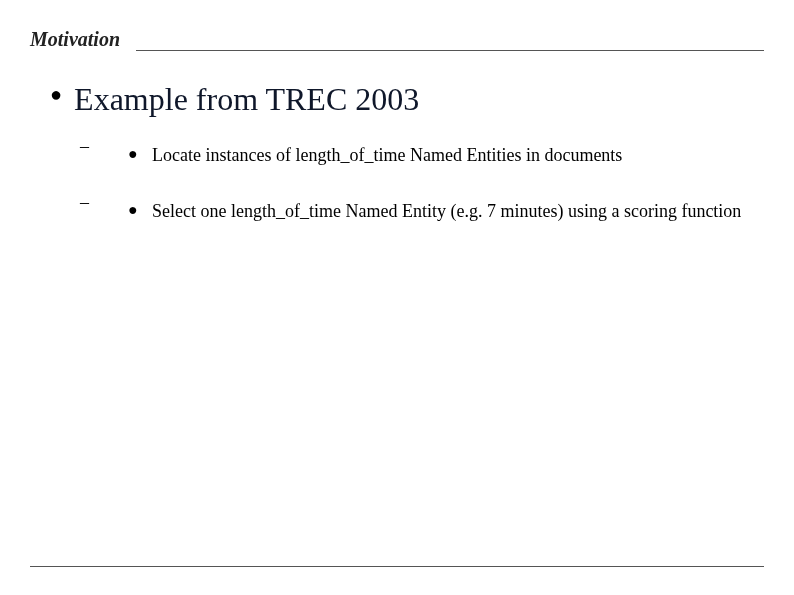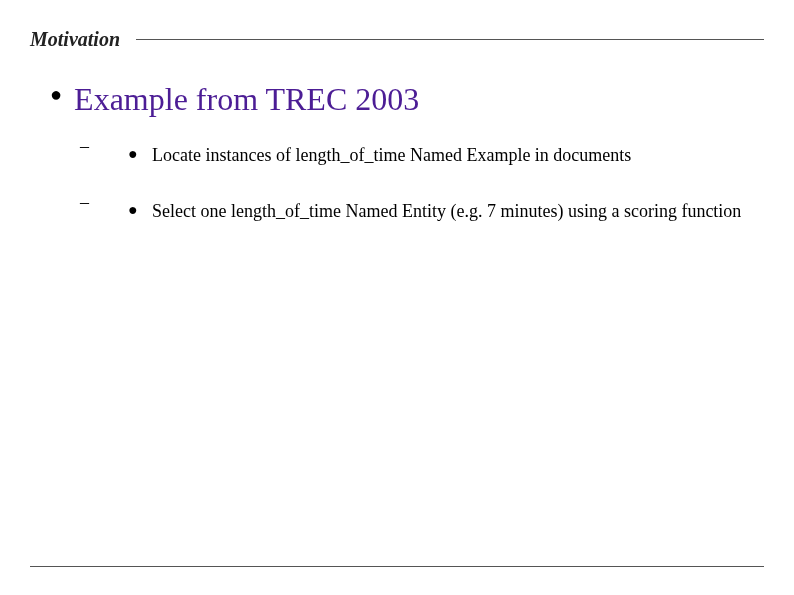--- a/index.html
+++ b/index.html
@@ -25,21 +25,21 @@
       padding: 0;
     }
 
     
     .header-bar {
       position: absolute;
       top: 28px;
       left: 0;
       right: 0;
       display: flex;
-      align-items: center;
+      align-items: flex-end;
       padding: 0 30px;
     }
 
     .header-title {
       font-size: 20px;
       font-style: italic;
       font-weight: bold;
       color: #222;
       white-space: nowrap;
       margin-right: 16px;
@@ -80,21 +80,21 @@
       font-size: 20px;
       margin-right: 12px;
       margin-top: 4px;
       color: #000;
       line-height: 1;
     }
 
     .main-heading {
       font-size: 32px;
       font-weight: normal;
-      color: #4c1d95;
+      color: #0f172a;
       line-height: 1.2;
       text-align: right;
     }
 
     
     .sub-items {
       margin-left: 30px;
       margin-top: 16px;
     }
 
@@ -164,21 +164,21 @@
     </div>
 
     <div class="sub-items">
 
       <div class="dash-item">
         <span class="dash-symbol">–</span>
         <div>
           <div class="sub-sub-items">
             <div class="sub-bullet-item">
               <span class="sub-bullet-dot">●</span>
-              <span class="sub-bullet-text">Locate  instances  of  length_of_time  Named  Example  in documents</span>
+              <span class="sub-bullet-text">Locate  instances  of  length_of_time  Named  Entities  in documents</span>
             </div>
           </div>
         </div>
       </div>
 
       <div class="dash-item">
         <span class="dash-symbol">–</span>
         <div>
           <div class="sub-sub-items">
             <div class="sub-bullet-item">

